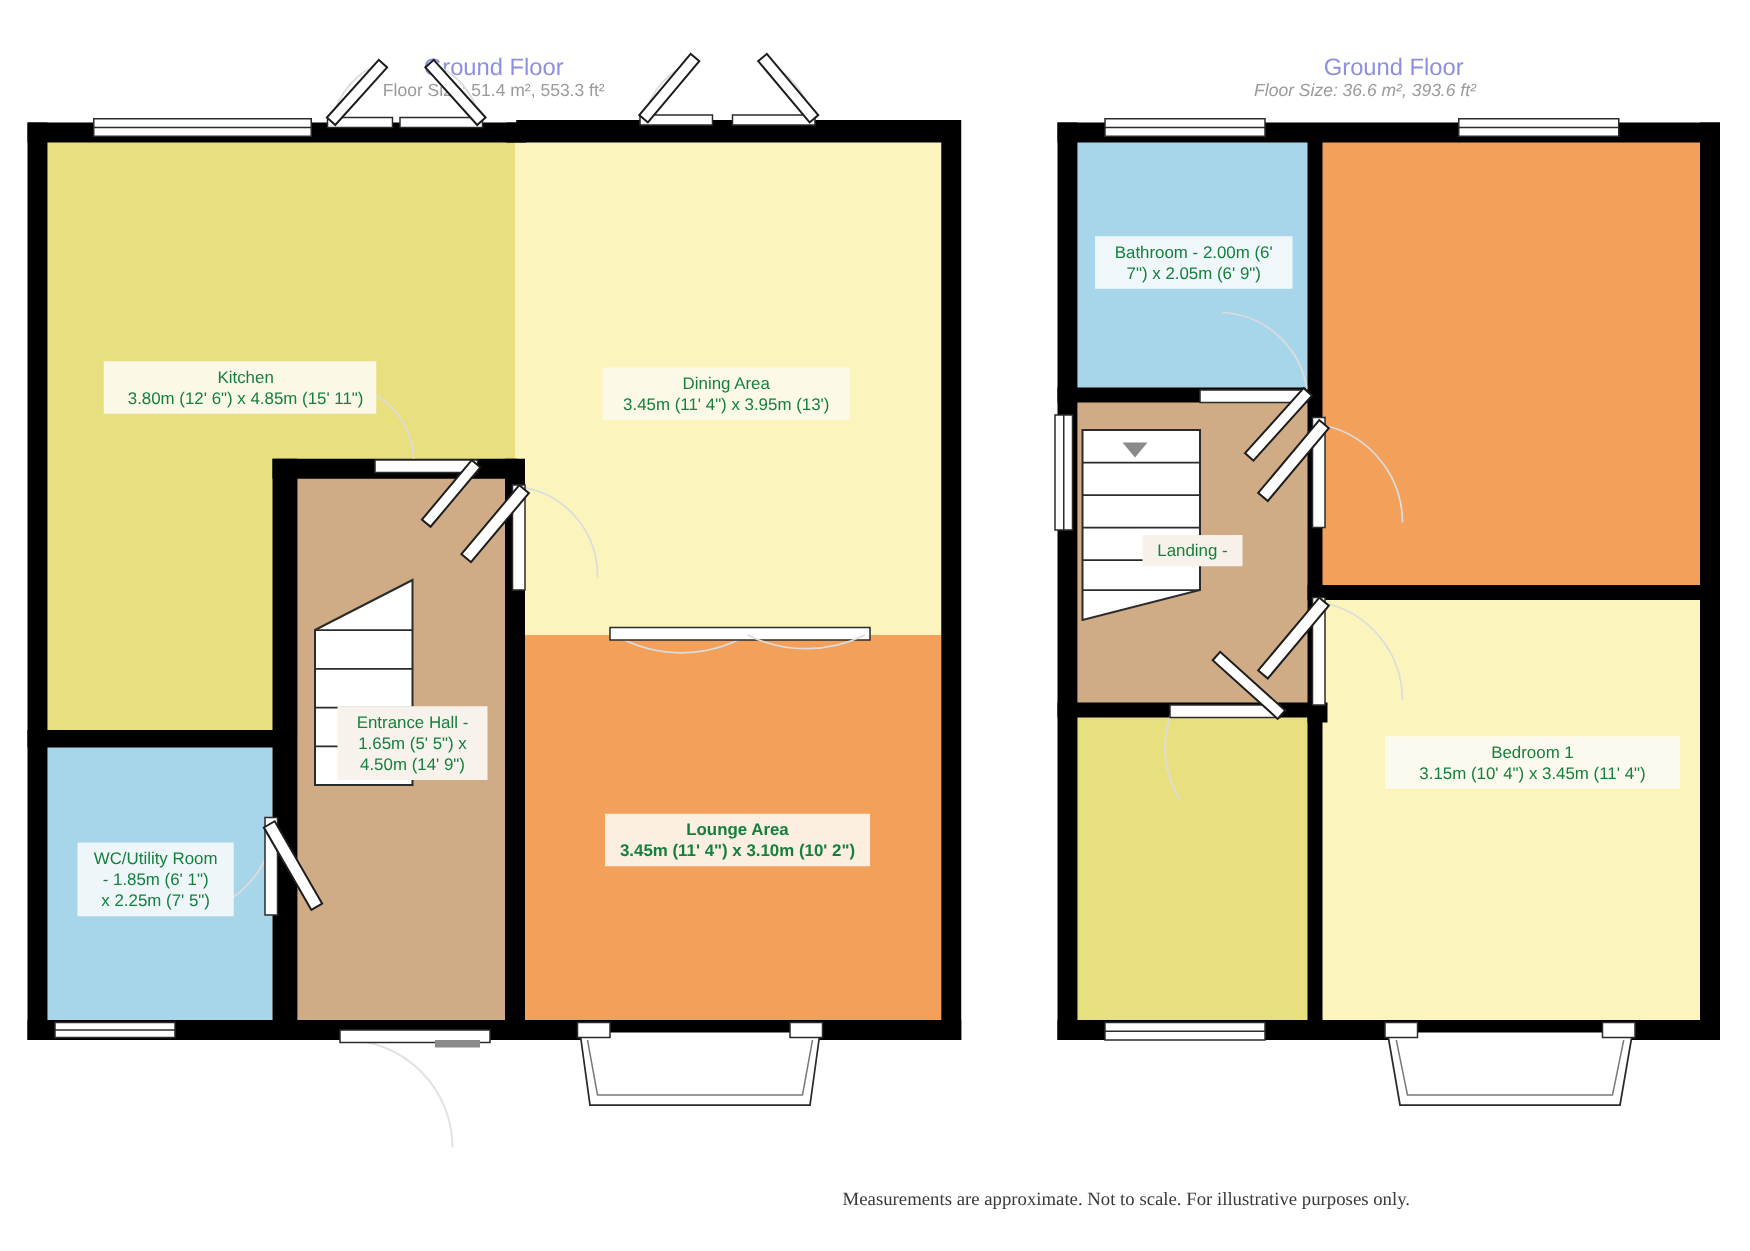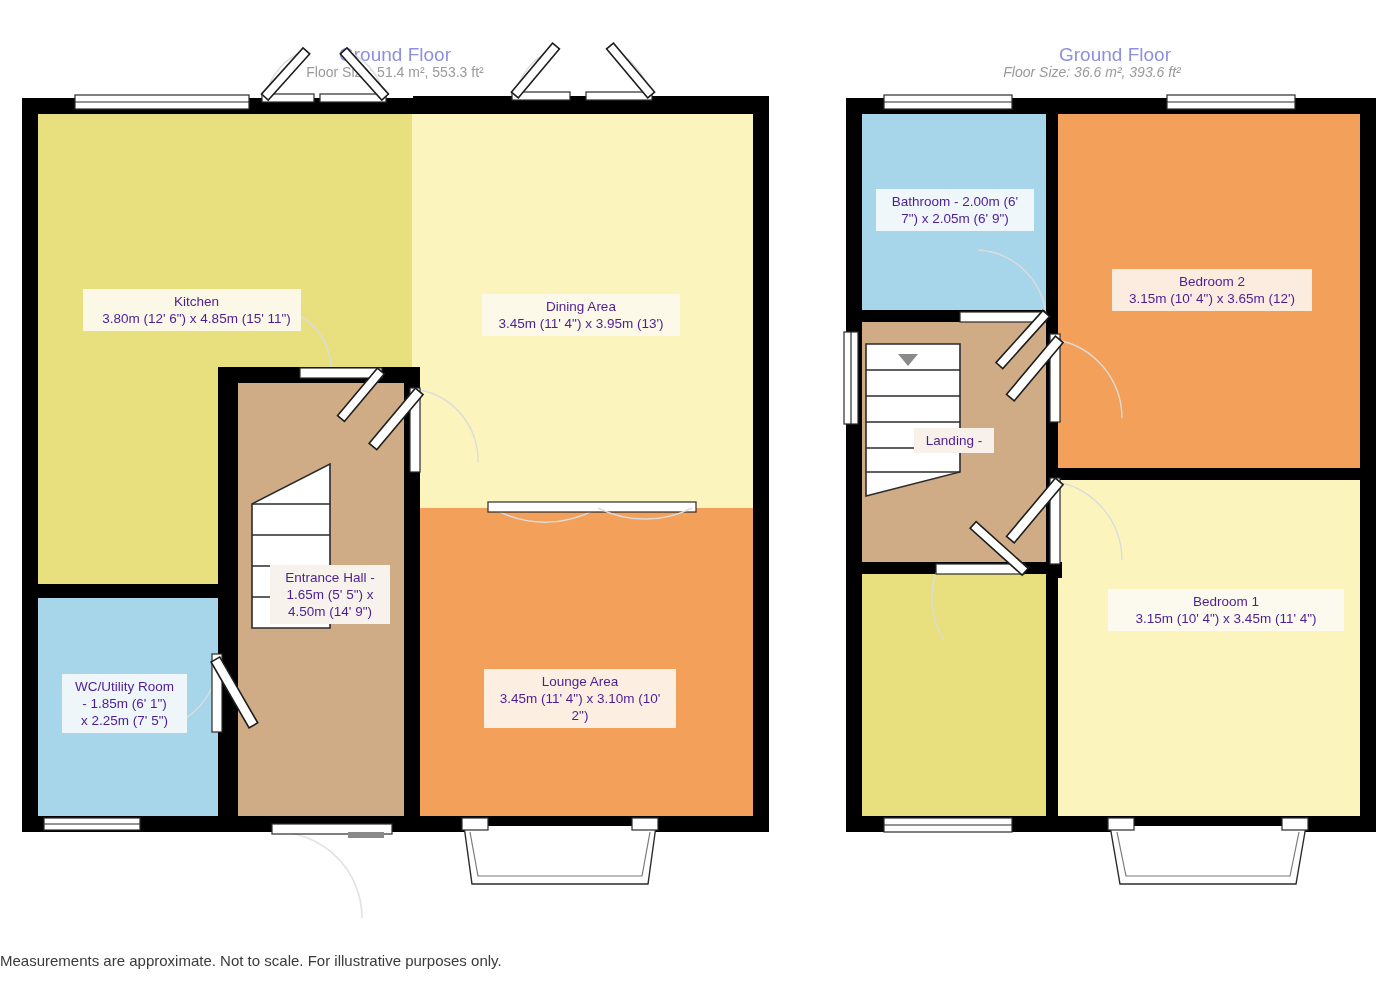--- a/index.html
+++ b/index.html
@@ -30,34 +30,34 @@
     font-size: 14px;
     color: #9a9a9a;
     font-family: "Liberation Sans", sans-serif;
     white-space: nowrap;
   }
   .footer-note {
     position: absolute;
     left: 0;
     top: 952px;
     width: 1128px;
-    text-align: left;
+    text-align: right;
     font-size: 15px;
     color: #3a3a3a;
-    font-family: Liberation Sans, sans-serif;
+    font-family: Liberation Serif, serif;
   }
   .plan-svg {
     position: absolute;
     left: 0;
     top: 0;
   }
   .room-label {
     position: absolute;
     background: #fbf7ef;
-    color: #4c1d95;
+    color: #15803d;
     font-size: 13.5px;
     line-height: 17px;
     text-align: center;
     padding: 4px 7px;
     box-sizing: border-box;
     white-space: pre-line;
   }
   .lbl-kitchen   { background: #fbf8e8; }
   .lbl-dining    { background: #fcf9e9; }
   .lbl-lounge    { background: #fcefe2; }
@@ -321,36 +321,34 @@
       <rect x="1282" y="818" width="26" height="12" fill="#ffffff" stroke="#2b2b2b" stroke-width="1.2"></rect>
     </g>
   </svg>
 
   <div class="room-label lbl-kitchen" style="left:83px; top:289px; width:218px;padding-left:16px;">Kitchen
 3.80m (12' 6") x 4.85m (15' 11")</div>
 
   <div class="room-label lbl-dining" style="left:482px; top:294px; width:198px;">Dining Area
 3.45m (11' 4") x 3.95m (13')</div>
 
-  <div class="room-label lbl-lounge" style="left:484px; top:669px; width:192px;">Lounge Area
+  <div class="room-label lbl-lounge" style="left:484px; top:651px; width:212px;font-weight:bold;">Lounge Area
 3.45m (11' 4") x 3.10m (10' 2")</div>
 
   <div class="room-label lbl-hall" style="left:270px; top:565px; width:120px;">Entrance Hall -
 1.65m (5' 5") x
 4.50m (14' 9")</div>
 
   <div class="room-label lbl-wc" style="left:62px; top:674px; width:125px;">WC/Utility Room
 - 1.85m (6' 1")
 x 2.25m (7' 5")</div>
 
   <div class="room-label lbl-bath" style="left:876px; top:189px; width:158px;">Bathroom - 2.00m (6'
 7") x 2.05m (6' 9")</div>
 
-  <div class="room-label lbl-bed2" style="left:1112px; top:269px; width:200px;">Bedroom 2
-3.15m (10' 4") x 3.65m (12')</div>
 
   <div class="room-label lbl-bed1" style="left:1108px; top:589px; width:236px;">Bedroom 1
 3.15m (10' 4") x 3.45m (11' 4")</div>
 
 
   <div class="room-label lbl-landing" style="left:914px; top:428px; width:80px;">Landing -</div>
 
   <div class="footer-note">Measurements are approximate. Not to scale. For illustrative purposes only.</div>
 
 </div>

